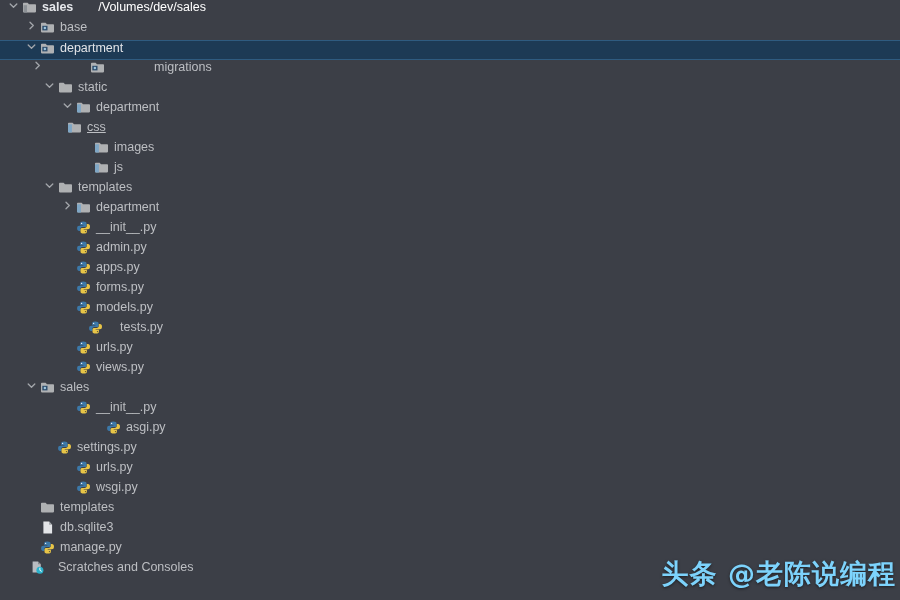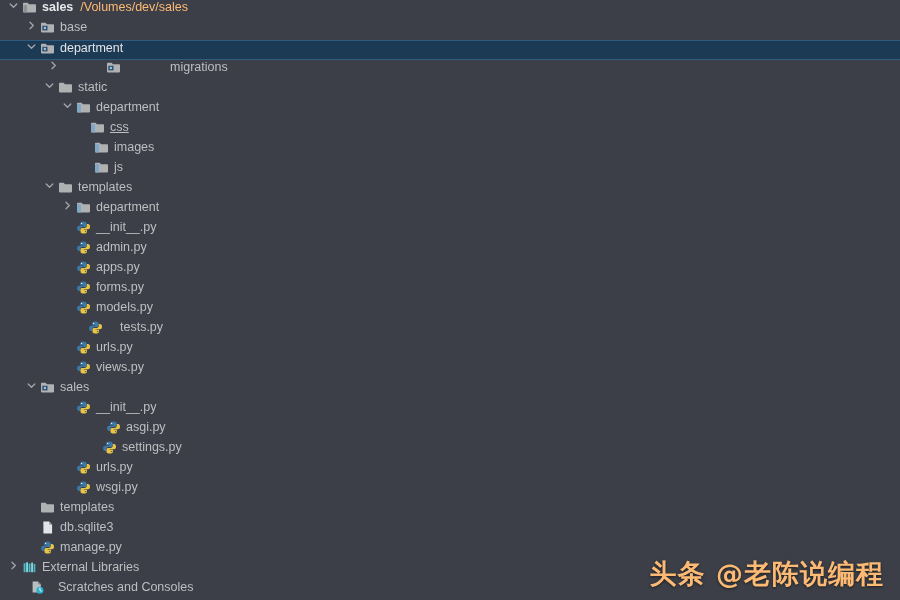--- a/index.html
+++ b/index.html
@@ -40,30 +40,30 @@
     flex:0 0 15px;
     margin-right:5px;
     position:relative;
   }
   .icon svg{display:block;}
   .label{
     line-height:15px;
   }
   .label.bold{font-weight:bold;color:#E6E8EC;}
   .path{
-    color:#fdba74;
-    margin-left:7px;
+    color:#ffffff;
+    margin-left:25px;
     line-height:15px;
   }
   
   #watermark{
     position:absolute;
-    right:16px;
+    right:4px;
     bottom:8px;
-    color:#fdba74;
+    color:#7dd3fc;
     font-size:27px;
     font-weight:bold;
     letter-spacing:1px;
     font-family:"DejaVu Sans","Liberation Sans",sans-serif;
     text-shadow:0 1px 3px rgba(0,0,0,.55);
     pointer-events:none;
   }
 </style>
 </head>
 <body>
@@ -107,21 +107,21 @@
       </span>
       <span class="icon">
         <svg width="15" height="15" viewBox="0 0 15 15">
           <path d="M1 3.6 A0.8 0.8 0 0 1 1.8 2.8 H5.6 L7 4.3 H13.2 A0.8 0.8 0 0 1 14 5.1 V11.6 A0.8 0.8 0 0 1 13.2 12.4 H1.8 A0.8 0.8 0 0 1 1 11.6 Z" fill="#AFB1B3"></path>
           <rect x="2.3" y="5.8" width="5.2" height="4.6" fill="#2F4F6E"></rect>
           <circle cx="4.9" cy="8.1" r="1.25" fill="#9DC4DE"></circle>
         </svg>
       </span>
       <span class="label">department</span>
     </div>
-    <div class="row" style="padding-left: 48px; gap: 44px;">
+    <div class="row" style="padding-left: 32px; gap: 44px;">
       <span class="chev">
         <svg width="11" height="11" viewBox="0 0 11 11">
           <path d="M4 2.2 L7.3 5.5 L4 8.8" fill="none" stroke="#A3A6AB" stroke-width="1.3" stroke-linecap="round" stroke-linejoin="round"></path>
         </svg>
       </span>
       <span class="icon">
         <svg width="15" height="15" viewBox="0 0 15 15">
           <path d="M1 3.6 A0.8 0.8 0 0 1 1.8 2.8 H5.6 L7 4.3 H13.2 A0.8 0.8 0 0 1 14 5.1 V11.6 A0.8 0.8 0 0 1 13.2 12.4 H1.8 A0.8 0.8 0 0 1 1 11.6 Z" fill="#AFB1B3"></path>
           <rect x="2.3" y="5.8" width="5.2" height="4.6" fill="#2F4F6E"></rect>
           <circle cx="4.9" cy="8.1" r="1.25" fill="#9DC4DE"></circle>
@@ -149,21 +149,21 @@
         </svg>
       </span>
       <span class="icon">
         <svg width="15" height="15" viewBox="0 0 15 15">
           <path d="M1 3.6 A0.8 0.8 0 0 1 1.8 2.8 H5.6 L7 4.3 H13.2 A0.8 0.8 0 0 1 14 5.1 V11.6 A0.8 0.8 0 0 1 13.2 12.4 H1.8 A0.8 0.8 0 0 1 1 11.6 Z" fill="#AFB1B3"></path>
           <path d="M1 5.1 A0.8 0.8 0 0 1 1.8 4.3 H4.9 V12.4 H1.8 A0.8 0.8 0 0 1 1 11.6 Z" fill="#7FA7C6"></path>
         </svg>
       </span>
       <span class="label">department</span>
     </div>
-    <div class="row" style="padding-left: 76px; text-decoration: underline;">
+    <div class="row" style="padding-left: 53px; text-decoration: underline;">
       <span class="chev none"></span>
       <span class="icon">
         <svg width="15" height="15" viewBox="0 0 15 15">
           <path d="M1 3.6 A0.8 0.8 0 0 1 1.8 2.8 H5.6 L7 4.3 H13.2 A0.8 0.8 0 0 1 14 5.1 V11.6 A0.8 0.8 0 0 1 13.2 12.4 H1.8 A0.8 0.8 0 0 1 1 11.6 Z" fill="#AFB1B3"></path>
           <path d="M1 5.1 A0.8 0.8 0 0 1 1.8 4.3 H4.9 V12.4 H1.8 A0.8 0.8 0 0 1 1 11.6 Z" fill="#7FA7C6"></path>
         </svg>
       </span>
       <span class="label">css</span>
     </div>
     <div class="row" style="padding-left: 80px;">
@@ -341,21 +341,21 @@
       <span class="icon">
         <svg width="15" height="15" viewBox="0 0 15 15">
           <path d="M7.2 1.4 C4.9 1.4 4.2 2.2 4.2 3.6 V5.2 H7.4 V5.8 H3.2 C1.9 5.8 1.1 6.6 1.1 8.3 C1.1 10 1.8 10.9 3.2 10.9 H4.3 V9.2 C4.3 7.9 5.2 7.1 6.5 7.1 H8.9 C9.9 7.1 10.6 6.4 10.6 5.4 V3.6 C10.6 2.3 9.8 1.4 7.2 1.4 Z" fill="#3C78A8"></path>
           <circle cx="5.6" cy="3.4" r="0.68" fill="#E8EDF2"></circle>
           <path d="M7.9 13.6 C10.2 13.6 10.9 12.8 10.9 11.4 V9.8 H7.7 V9.2 H11.9 C13.2 9.2 14 8.4 14 6.7 C14 5 13.3 4.1 11.9 4.1 H10.8 V5.8 C10.8 7.1 9.9 7.9 8.6 7.9 H6.2 C5.2 7.9 4.5 8.6 4.5 9.6 V11.4 C4.5 12.7 5.3 13.6 7.9 13.6 Z" fill="#E8C547"></path>
           <circle cx="9.5" cy="11.6" r="0.68" fill="#55503A"></circle>
         </svg>
       </span>
       <span class="label">asgi.py</span>
     </div>
-    <div class="row" style="padding-left: 88px;">
+    <div class="row" style="padding-left: 43px;">
       <span class="chev none"></span>
       <span class="icon">
         <svg width="15" height="15" viewBox="0 0 15 15">
           <path d="M7.2 1.4 C4.9 1.4 4.2 2.2 4.2 3.6 V5.2 H7.4 V5.8 H3.2 C1.9 5.8 1.1 6.6 1.1 8.3 C1.1 10 1.8 10.9 3.2 10.9 H4.3 V9.2 C4.3 7.9 5.2 7.1 6.5 7.1 H8.9 C9.9 7.1 10.6 6.4 10.6 5.4 V3.6 C10.6 2.3 9.8 1.4 7.2 1.4 Z" fill="#3C78A8"></path>
           <circle cx="5.6" cy="3.4" r="0.68" fill="#E8EDF2"></circle>
           <path d="M7.9 13.6 C10.2 13.6 10.9 12.8 10.9 11.4 V9.8 H7.7 V9.2 H11.9 C13.2 9.2 14 8.4 14 6.7 C14 5 13.3 4.1 11.9 4.1 H10.8 V5.8 C10.8 7.1 9.9 7.9 8.6 7.9 H6.2 C5.2 7.9 4.5 8.6 4.5 9.6 V11.4 C4.5 12.7 5.3 13.6 7.9 13.6 Z" fill="#E8C547"></path>
           <circle cx="9.5" cy="11.6" r="0.68" fill="#55503A"></circle>
         </svg>
       </span>
       <span class="label">settings.py</span>
@@ -407,37 +407,20 @@
       <span class="chev none"></span>
       <span class="icon">
         <svg width="15" height="15" viewBox="0 0 15 15">
           <path d="M7.2 1.4 C4.9 1.4 4.2 2.2 4.2 3.6 V5.2 H7.4 V5.8 H3.2 C1.9 5.8 1.1 6.6 1.1 8.3 C1.1 10 1.8 10.9 3.2 10.9 H4.3 V9.2 C4.3 7.9 5.2 7.1 6.5 7.1 H8.9 C9.9 7.1 10.6 6.4 10.6 5.4 V3.6 C10.6 2.3 9.8 1.4 7.2 1.4 Z" fill="#3C78A8"></path>
           <circle cx="5.6" cy="3.4" r="0.68" fill="#E8EDF2"></circle>
           <path d="M7.9 13.6 C10.2 13.6 10.9 12.8 10.9 11.4 V9.8 H7.7 V9.2 H11.9 C13.2 9.2 14 8.4 14 6.7 C14 5 13.3 4.1 11.9 4.1 H10.8 V5.8 C10.8 7.1 9.9 7.9 8.6 7.9 H6.2 C5.2 7.9 4.5 8.6 4.5 9.6 V11.4 C4.5 12.7 5.3 13.6 7.9 13.6 Z" fill="#E8C547"></path>
           <circle cx="9.5" cy="11.6" r="0.68" fill="#55503A"></circle>
         </svg>
       </span>
       <span class="label">manage.py</span>
-    </div>
-    <div class="row" style="padding-left: 8px;">
-      <span class="chev">
-        <svg width="11" height="11" viewBox="0 0 11 11">
-          <path d="M4 2.2 L7.3 5.5 L4 8.8" fill="none" stroke="#A3A6AB" stroke-width="1.3" stroke-linecap="round" stroke-linejoin="round"></path>
-        </svg>
-      </span>
-      <span class="icon">
-        <svg width="15" height="15" viewBox="0 0 15 15">
-          <rect x="1.6" y="3.2" width="1.9" height="9.0" fill="#4BB8C4"></rect>
-          <rect x="4.1" y="2.3" width="1.9" height="9.9" fill="#7FD4DC"></rect>
-          <rect x="6.6" y="3.6" width="1.9" height="8.6" fill="#4BB8C4"></rect>
-          <rect x="9.1" y="2.6" width="1.9" height="9.6" fill="#7FD4DC"></rect>
-          <rect x="11.6" y="3.9" width="1.7" height="8.3" fill="#4BB8C4"></rect>
-        </svg>
-      </span>
-      <span class="label">External Libraries</span>
     </div>
     <div class="row" style="padding-left: 8px; gap: 8px;">
       <span class="chev none"></span>
       <span class="icon">
         <svg width="15" height="15" viewBox="0 0 15 15">
           <path d="M2.6 1.5 H8.0 L10.8 4.3 V12.6 H2.6 Z" fill="#B9BCC1"></path>
           <path d="M8.0 1.5 L10.8 4.3 H8.0 Z" fill="#85888D"></path>
           <circle cx="9.9" cy="10.2" r="3.5" fill="#2BB2CC"></circle>
           <path d="M9.9 8.1 V10.3 L11.4 11.2" fill="none" stroke="#F2FAFC" stroke-width="1.0" stroke-linecap="round"></path>
         </svg>

